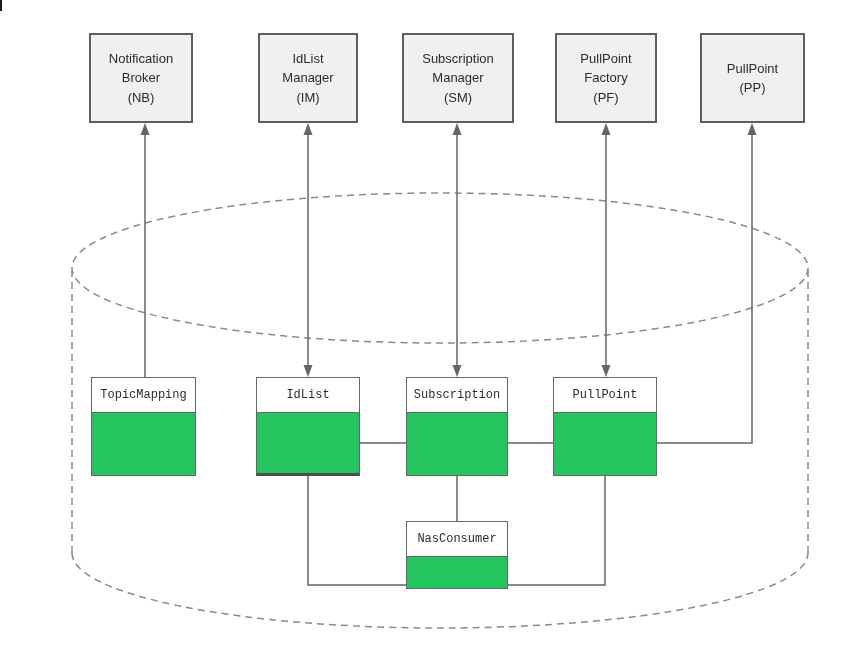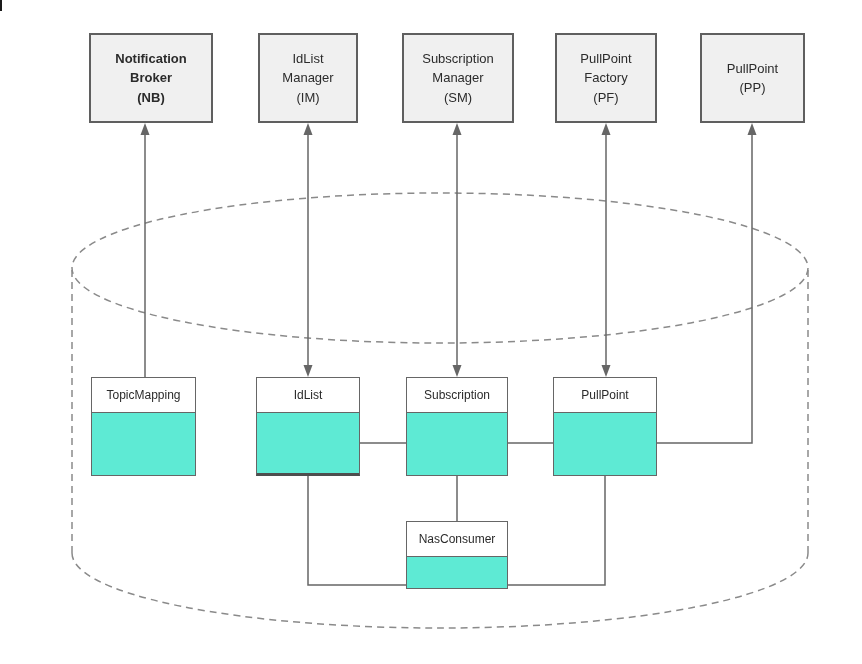--- a/index.html
+++ b/index.html
@@ -25,22 +25,23 @@
     background: #f0f0f0;
     border: 2px solid #5f5f5f;
     display: flex; align-items: center; justify-content: center;
     text-align: center;
     font-size: 13px; line-height: 1.5;
   }
   .mgr .lbl { white-space: pre-line; }
   
   .ent {
     position: absolute;
-    background: #5eead4;
+    background: #22c55e;
     border: 1.5px solid #666666;
+    font-family: Liberation Mono, monospace;
   }
   .ent .hdr {
     background: #ffffff;
     border-bottom: 1.5px solid #666666;
     height: 35px;
     display: flex; align-items: center; justify-content: center;
     font-size: 12px;
   }
   .ent .bod { width: 100%; }
   .ent.thick-bottom { border-bottom: 3px solid #4e4e4e; }
@@ -82,21 +83,21 @@
       <polygon points="308,123 303.5,135 312.5,135"></polygon>
       <polygon points="308,377 303.5,365 312.5,365"></polygon>
       <polygon points="457,123 452.5,135 461.5,135"></polygon>
       <polygon points="457,377 452.5,365 461.5,365"></polygon>
       <polygon points="606,123 601.5,135 610.5,135"></polygon>
       <polygon points="606,377 601.5,365 610.5,365"></polygon>
       <polygon points="752,123 747.5,135 756.5,135"></polygon>
     </g>
   </svg>
 
-  <div class="mgr" style="left:89px; width:124px;font-weight:bold;">
+  <div class="mgr" style="left:89px; width:104px;">
     <span class="lbl">Notification
 Broker
 (NB)</span>
   </div>
   <div class="mgr" style="left:258px; width:100px;">
     <span class="lbl">IdList
 Manager
 (IM)</span>
   </div>
   <div class="mgr" style="left:402px; width:112px;">

